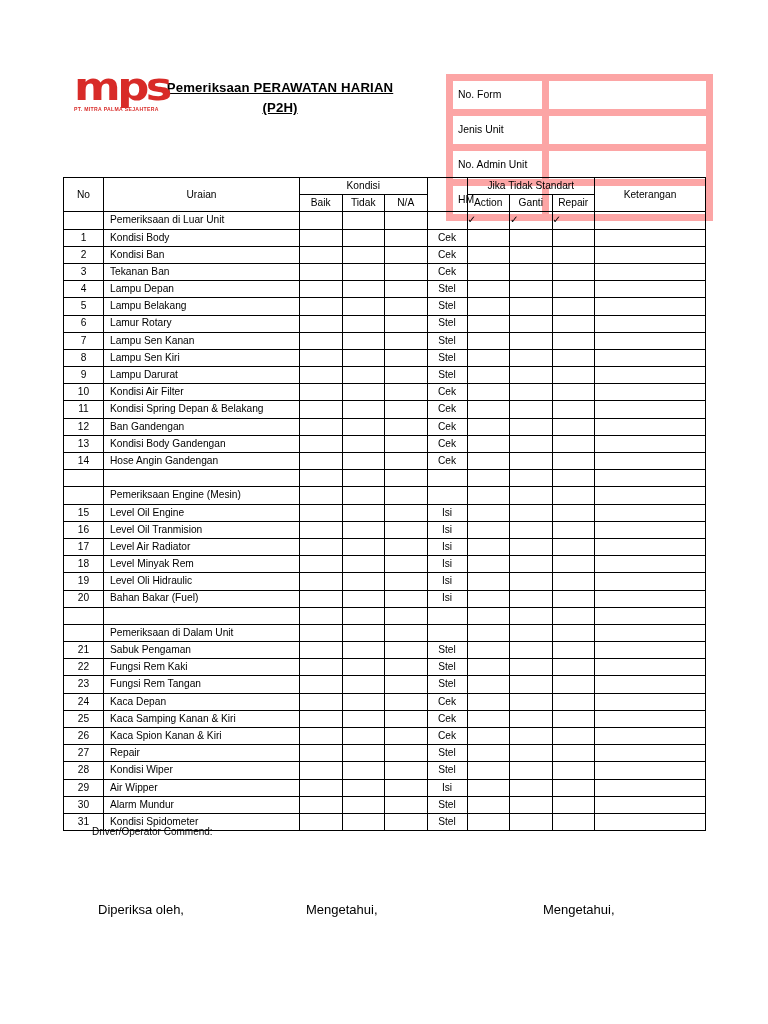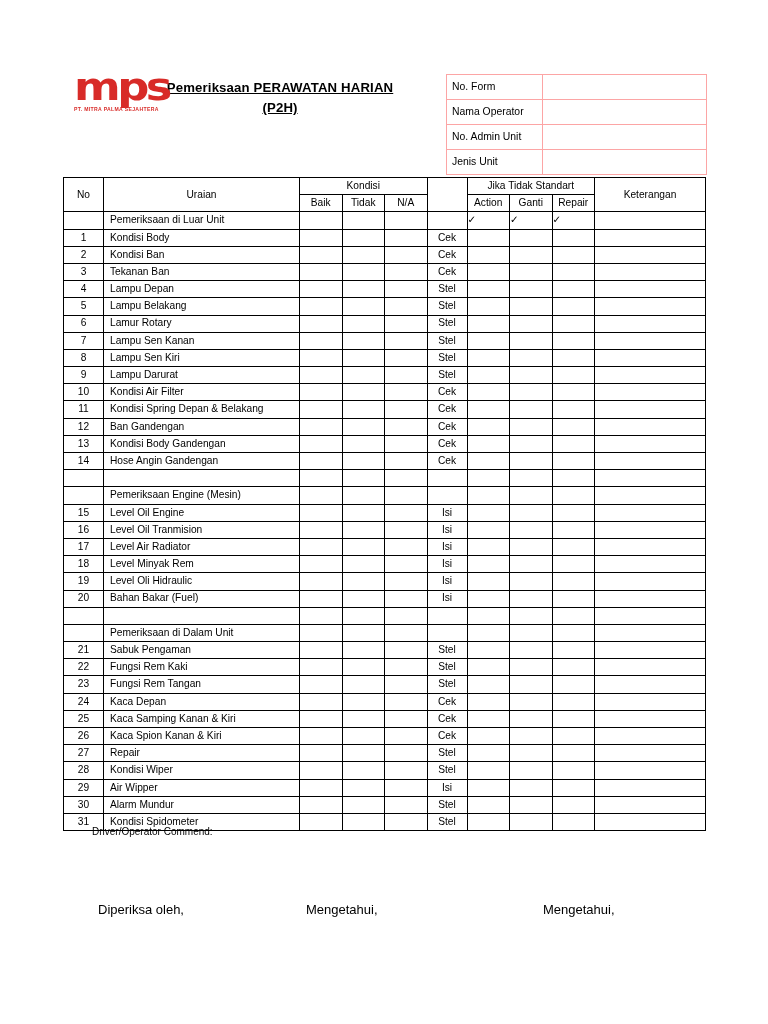--- a/index.html
+++ b/index.html
@@ -71,22 +71,22 @@
   
   .info-table {
     position: absolute;
     left: 446px;
     top: 74px;
     width: 260px;
     border-collapse: collapse;
     table-layout: fixed;
   }
   .info-table td {
-    border: 1px solid #fca5a5;
-    height: 25px;
+    border: 7px solid #fca5a5;
+    height: 35px;
     font-size: 10.4px;
     padding: 0 0 0 5px;
     vertical-align: middle;
     line-height: 1;
   }
   .info-label { width: 96px; white-space: nowrap; }
   .info-value { width: 164px; }
 
   
   .main-table {
@@ -168,29 +168,29 @@
 
 </div>
 
 <table class="info-table">
   <tbody>
       <tr>
         <td class="info-label">No. Form</td>
         <td class="info-value"></td>
       </tr>
       <tr>
-        <td class="info-label">Nama Operator</td>
+        <td class="info-label">Jenis Unit</td>
         <td class="info-value"></td>
       </tr>
       <tr>
         <td class="info-label">No. Admin Unit</td>
         <td class="info-value"></td>
       </tr>
       <tr>
-        <td class="info-label">Jenis Unit</td>
+        <td class="info-label">HM</td>
         <td class="info-value"></td>
       </tr>
     </tbody>
 </table>
 
 <table class="main-table">
   <thead>
     <tr>
       <th class="c-no" rowspan="2">No</th>
       <th class="c-uraian" rowspan="2" style="text-align:center;padding-left:0 !important;">Uraian</th>

